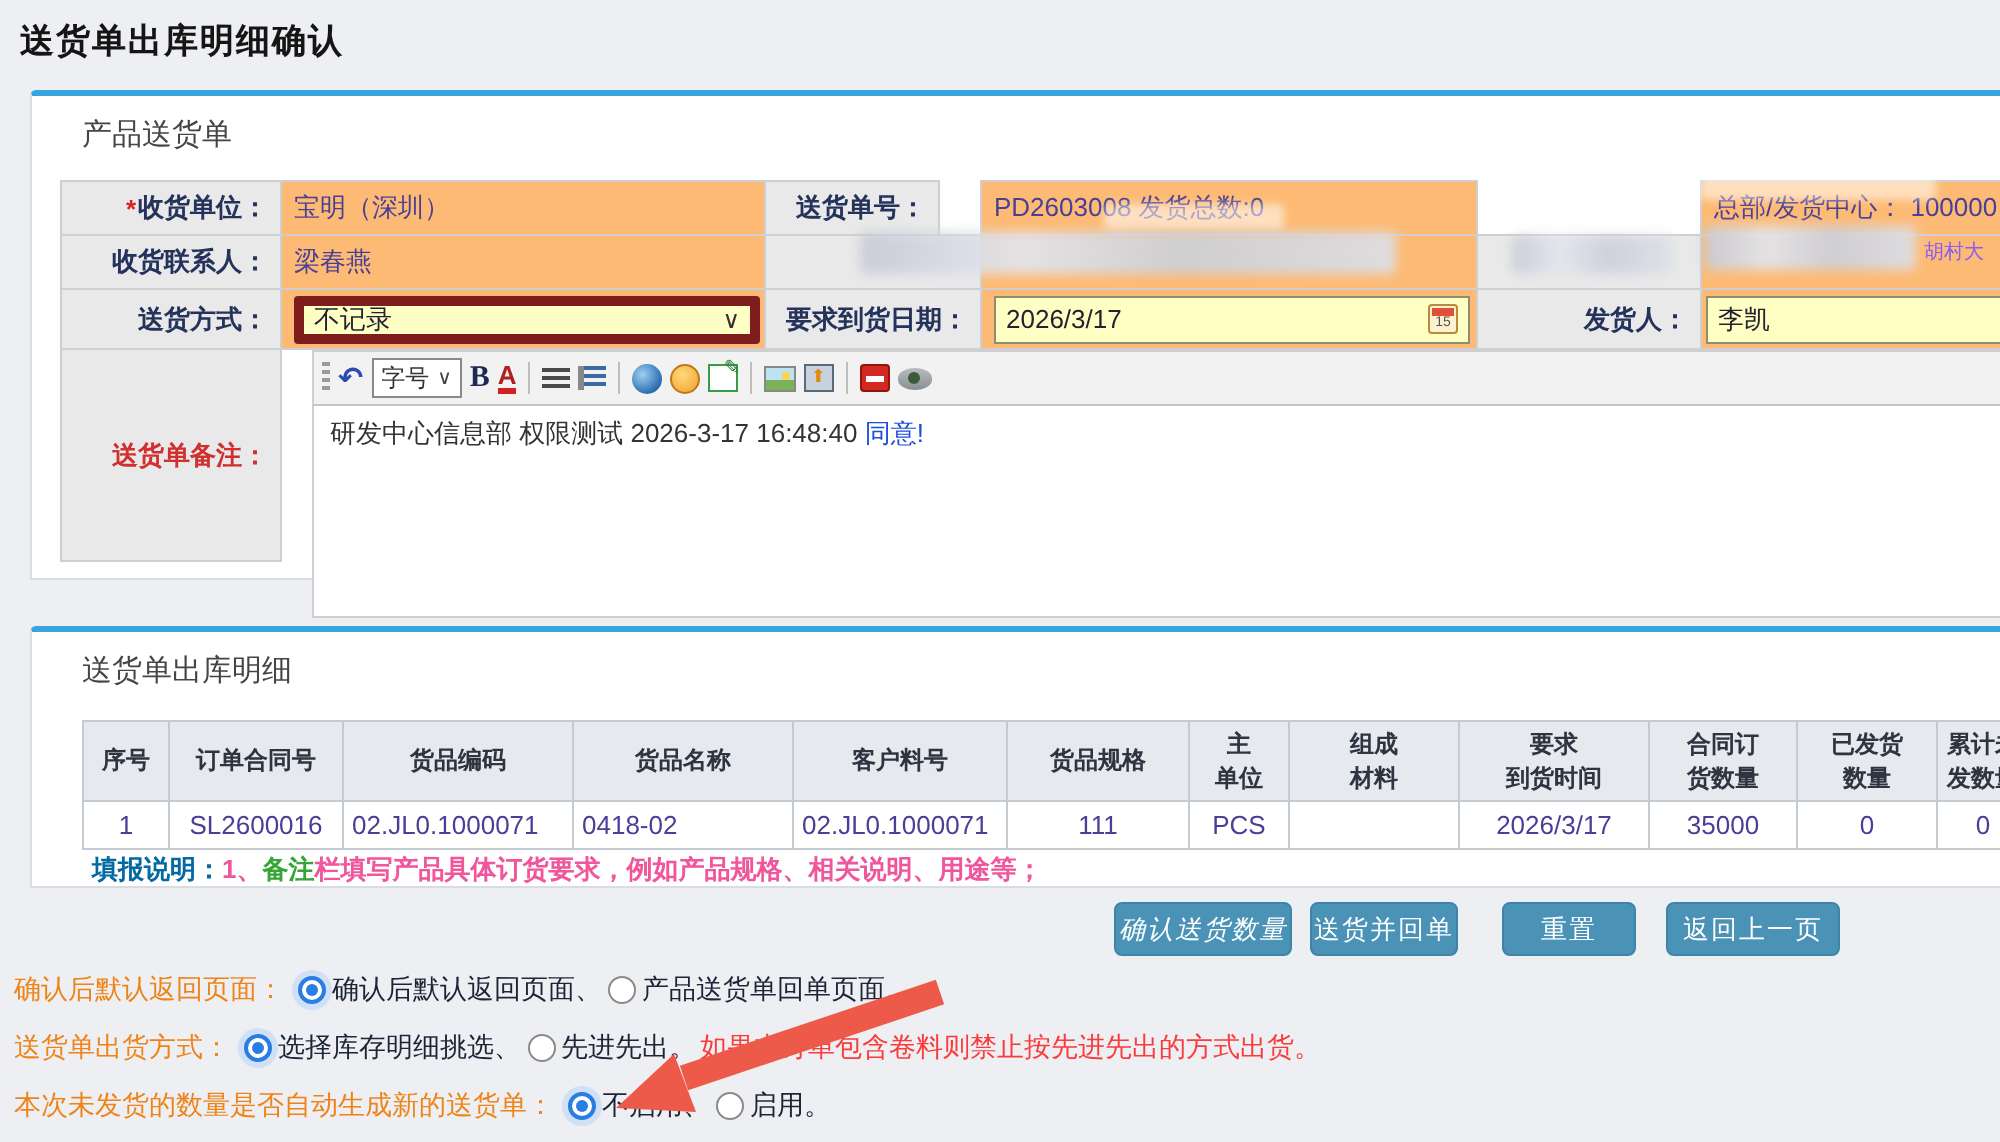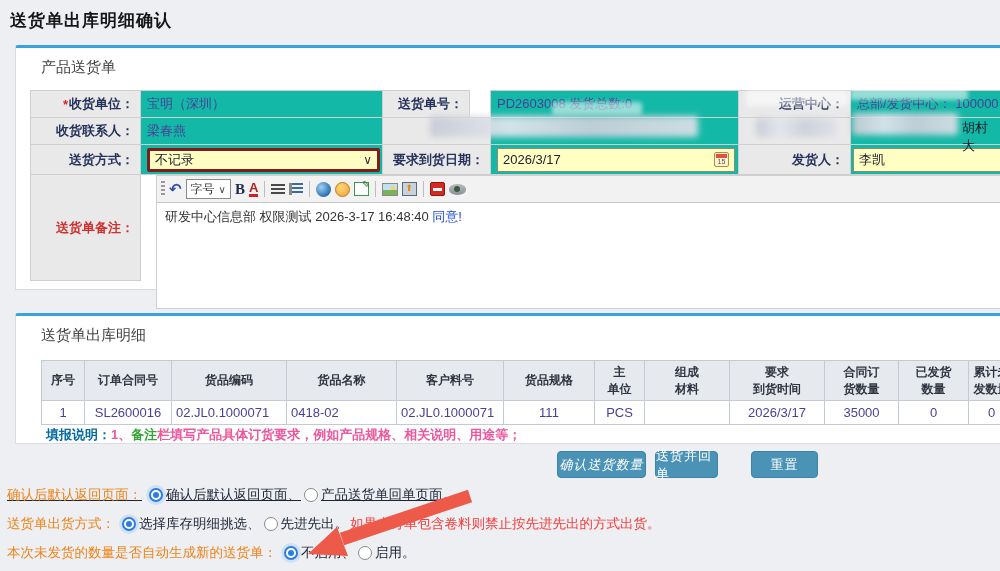--- a/index.html
+++ b/index.html
@@ -10,26 +10,26 @@
   .page-title { position:absolute; left:10px; top:9px; font-size:17px; font-weight:bold; color:#151515; letter-spacing:1px; }
 
   .panel { position:absolute; left:15px; width:1005px; background:#fff; border:1px solid #d9dce1; border-top:3px solid #38a3dc; border-radius:3px 3px 0 0; }
   .panel1 { top:45px; height:245px; }
   .panel2 { top:313px; height:131px; }
   .panel-header { position:absolute; left:25px; top:10px; font-size:15px; color:#454545; }
 
   
   .cell { position:absolute; border:1px solid #cfcfcf; font-size:13px; display:flex; align-items:center; }
   .lbl { background:#e9e9e9; justify-content:flex-end; padding-right:6px; font-weight:bold; color:#25335c; }
-  .val { background:#14b8a6; padding-left:6px; color:#4a3f96; }
+  .val { background:#fdba74; padding-left:6px; color:#4a3f96; }
   .req { color:#e02020; margin-right:1px; }
   .red-lbl { color:#d03030; }
 
   .yellow-input { background:#ffffc4; border:1px solid #8c8c6e; height:24px; display:flex; align-items:center; padding:0 5px; font-size:13px; color:#223; position:relative; }
-  .select-box { justify-content:space-between; border:3px solid #7f1d1d; border-radius:2px; }
+  .select-box { justify-content:space-between; border:5px solid #7f1d1d; border-radius:2px; }
   .chev { color:#333; font-size:12px; margin-left:4px; }
 
   .cal-icon { width:15px; height:15px; background:#fdf3cf; border:1px solid #b98a3a; border-radius:2px; position:relative; cursor:pointer; }
   .cal-icon::before { content:""; position:absolute; left:1px; right:1px; top:1px; height:4px; background:#e0503a; }
   .cal-icon::after { content:"15"; position:absolute; left:0; right:0; top:5px; font-size:7px; text-align:center; color:#555; }
 
   
   .editor-toolbar { position:absolute; left:140px; top:127px; width:864px; height:28px; background:#f2f2f2; border:1px solid #cfcfcf; border-bottom:1px solid #c5c5c5; display:flex; align-items:center; padding-left:4px; gap:4px; }
   .editor-body { position:absolute; left:140px; top:155px; width:864px; height:106px; background:#fff; border:1px solid #cfcfcf; border-top:none; padding:5px 8px; font-size:13px; color:#333; }
   .tb-sep { width:1px; height:16px; background:#bdbdbd; margin:0 2px; }
@@ -73,42 +73,41 @@
   .opt-label { color:#ef8318; margin-right:4px; }
   .radio { width:14px; height:14px; border-radius:50%; background:#fff; border:1px solid #8a8a8a; margin:0 3px; flex:0 0 auto; cursor:pointer; position:relative; }
   .radio.checked { border:2px solid #2a7de1; box-shadow:0 0 0 3px #cfe0f7; }
   .radio.checked::before { content:""; position:absolute; left:2px; top:2px; width:6px; height:6px; border-radius:50%; background:#2a7de1; }
   .opt-text { cursor:pointer; }
   .warn-text { color:#fb3b3b; margin-left:2px; }
 
   
   .blur-block { position:absolute; background:linear-gradient(90deg,#c7cbd6,#e3e6ee 30%,#ccd0da 60%,#dde0e8); filter:blur(3px); opacity:.92; border-radius:3px; pointer-events:none; }
   .smudge { position:absolute; background:rgba(255,255,255,.55); filter:blur(2px); border-radius:3px; pointer-events:none; }
-  .addr-frag { position:absolute; left:962px; top:119px; font-size:13px; color:#0f172a; }
+  .addr-frag { position:absolute; left:962px; top:119px; font-size:10px; color:#8b5cf6; }
 
   .arrow-svg { position:absolute; left:0; top:0; pointer-events:none; z-index:20; }
 </style>
 </head>
 <body>
 
 <div class="stage">
 
   <div class="page-title">送货单出库明细确认</div>
 
   <div class="panel panel1">
     <div class="panel-header">产品送货单</div>
 
     <div class="cell lbl" style="left:14px; top:42px; width:111px; height:28px;">
       <span class="req">*</span>
       <span>收货单位：</span>
     </div>
     <div class="cell val" style="left:124px; top:42px; width:243px; height:28px;">宝明（深圳）</div>
     <div class="cell lbl" style="left:366px; top:42px; width:88px; height:28px;">送货单号：</div>
     <div class="cell val" style="left:474px; top:42px; width:249px; height:28px;">PD2603008 发货总数:0</div>
-    <div class="cell lbl" style="left:722px; top:42px; width:113px; height:28px;">运营中心：</div>
     <div class="cell val" style="left:834px; top:42px; width:170px; height:28px;">总部/发货中心： 100000</div>
 
     <div class="cell val" style="left:124px; top:69px; width:243px; height:28px;">梁春燕</div>
     <div class="cell lbl" style="left:14px; top:69px; width:111px; height:28px;">收货联系人：</div>
     <div class="cell lbl" style="left:366px; top:69px; width:109px; height:28px;"></div>
     <div class="cell val" style="left:474px; top:69px; width:249px; height:28px;"></div>
     <div class="cell lbl" style="left:722px; top:69px; width:113px; height:28px;"></div>
     <div class="cell val" style="left:834px; top:69px; width:170px; height:28px;"></div>
 
     <div class="cell lbl" style="left:14px; top:96px; width:111px; height:31px;">送货方式：</div>
@@ -225,24 +224,25 @@
         </tr>
       </tbody>
     </table>
 
     <div class="note-line">
       <span class="note-red">填报说明：</span><span class="note-pink">1、</span><span class="note-green">备注</span><span class="note-pink">栏填写产品具体订货要求，例如产品规格、相关说明、用途等；</span>
     </div>
   </div>
 
   <div class="abtn" style="left:557px; width:89px;font-style:italic;">确认送货数量</div>
-  <div class="abtn" style="left:655px; width:63px;">送货并回单</div>
+  <div class="abtn" style="left:655px; width:74px;">送货并回单</div>
   <div class="abtn" style="left:751px; width:67px;">重置</div>
-
-  <div class="opt-line" style="top:485px;text-decoration:underline;">
+  <div class="abtn" style="left:833px; width:87px;">返回上一页</div>
+
+  <div class="opt-line" style="top:485px;">
     <span class="opt-label">确认后默认返回页面：</span>
     <span class="radio checked"></span>
     <span class="opt-text">确认后默认返回页面、</span>
     <span class="radio"></span>
     <span class="opt-text">产品送货单回单页面。</span>
   </div>
   <div class="opt-line" style="top:514px;">
     <span class="opt-label">送货单出货方式：</span>
     <span class="radio checked"></span>
     <span class="opt-text">选择库存明细挑选、</span>

